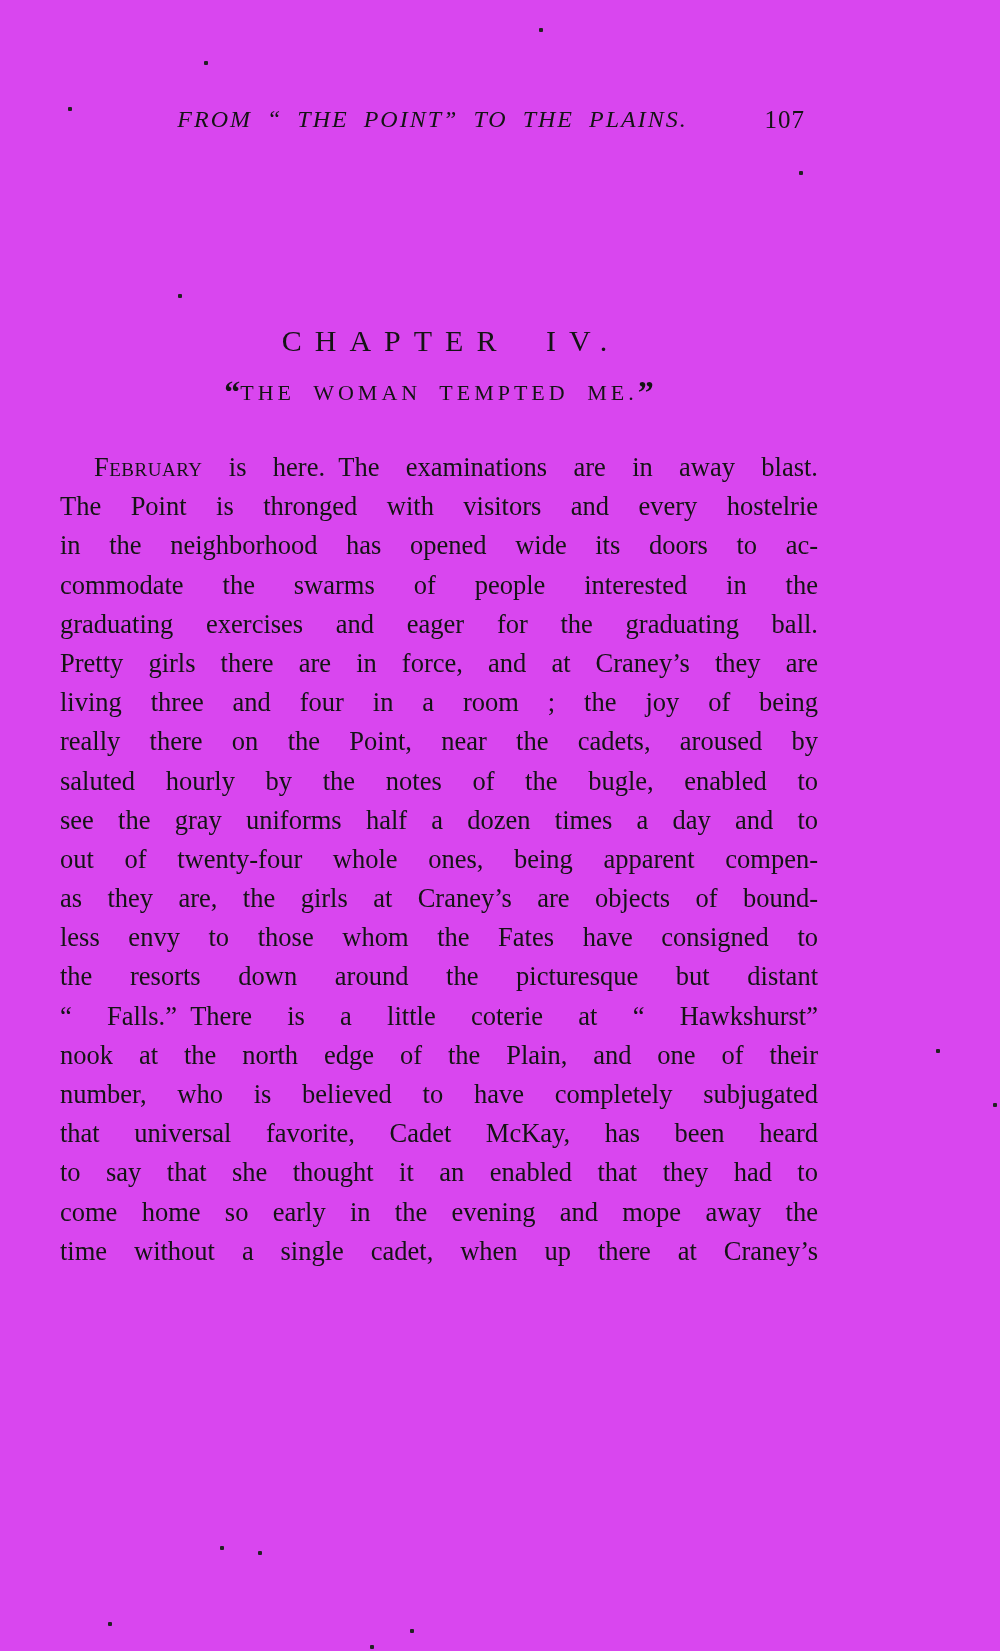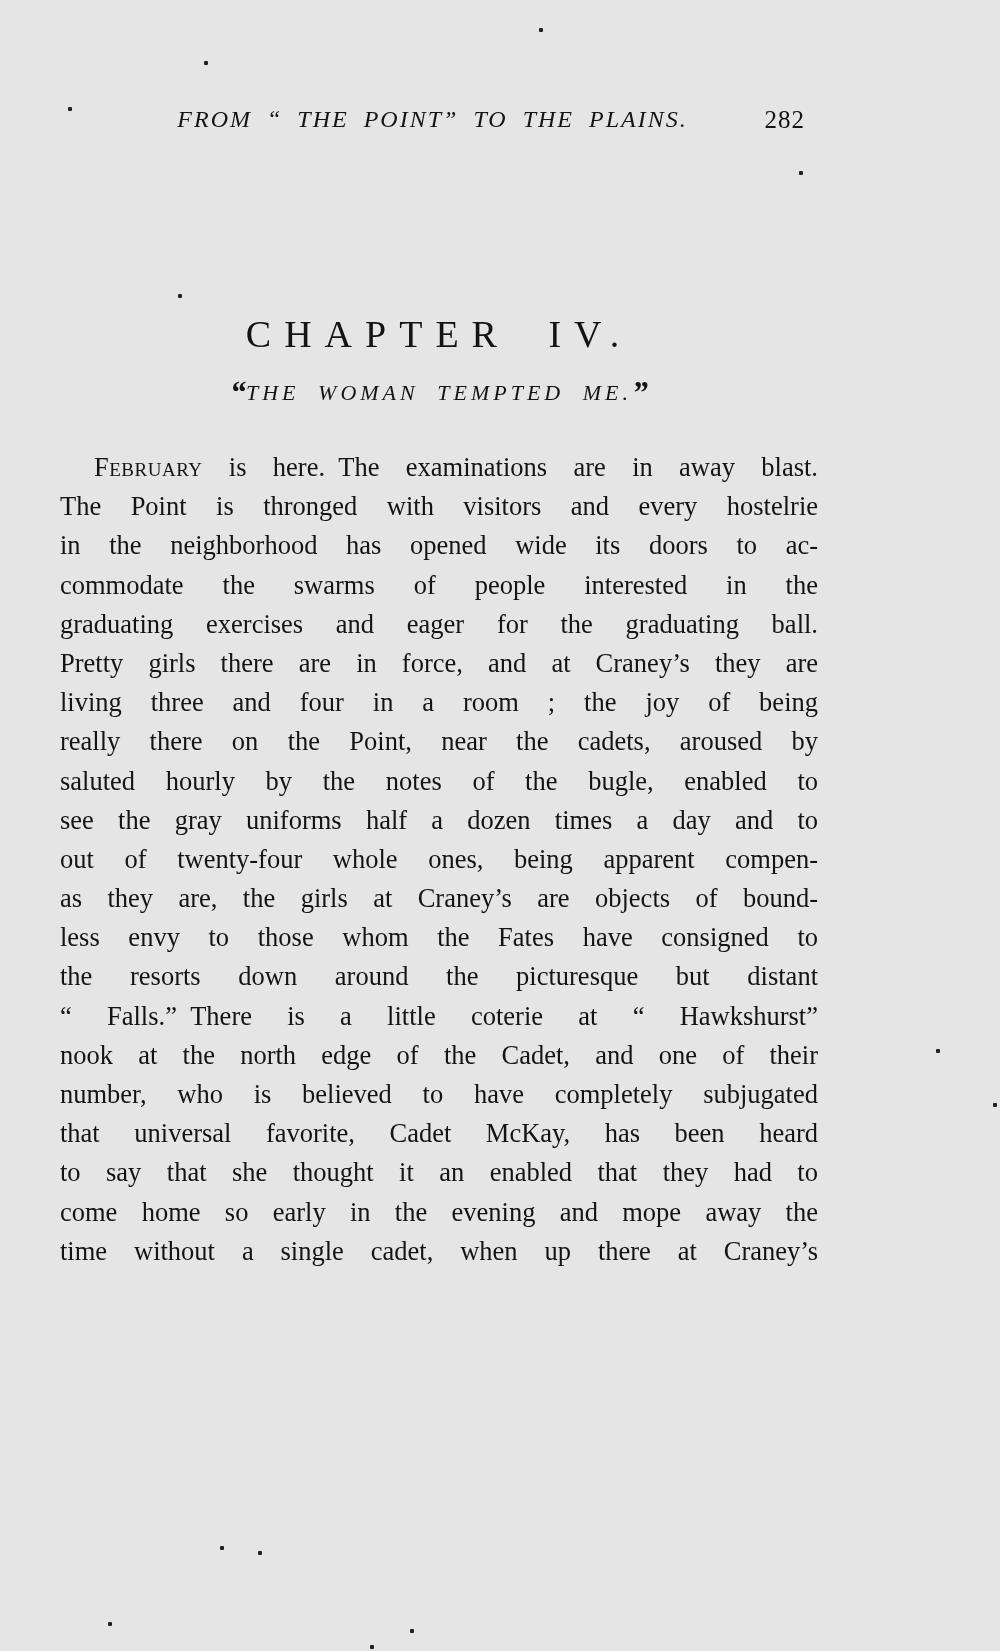--- a/index.html
+++ b/index.html
@@ -4,21 +4,21 @@
 <style>
   html, body {
     margin: 0;
     padding: 0;
     background: #ffffff;
   }
   .page {
     position: relative;
     width: 1000px;
     height: 1651px;
-    background: #e5e5e5;
+    background: #d946ef;
     overflow: hidden;
     font-family: "Liberation Serif", serif;
     color: #141414;
   }
   
   .running-header {
     position: absolute;
     top: 106px;
     left: 60px;
     width: 745px;
@@ -41,42 +41,41 @@
     font-style: normal;
     font-size: 25px;
     letter-spacing: 1px;
   }
   
   .chapter-heading {
     position: absolute;
     top: 312px;
     left: 60px;
     width: 758px;
-    margin: 0;
+    margin: 12px;
     text-align: center;
     font-weight: normal;
-    font-size: 38px;
+    font-size: 30px;
     letter-spacing: 13px;
     word-spacing: 16px;
     white-space: nowrap;
   }
   
   .chapter-subtitle {
     position: absolute;
     top: 380px;
     left: 60px;
     width: 758px;
     margin: 0;
     text-align: center;
     font-weight: normal;
     font-size: 22px;
     letter-spacing: 4px;
     word-spacing: 9px;
     white-space: nowrap;
-    font-style: italic;
   }
   .big-quote {
     font-size: 32px;
     font-weight: bold;
     line-height: 0;
     vertical-align: -3px;
     letter-spacing: 0;
   }
   
   .body-text {
@@ -110,21 +109,21 @@
     border-radius: 1px;
   }
 </style>
 </head>
 <body>
 
 <div class="page">
 
   <div class="running-header">
     <span class="running-title">FROM “ THE POINT” TO THE PLAINS.</span>
-    <span class="page-number">282</span>
+    <span class="page-number">107</span>
   </div>
 
   <h1 class="chapter-heading">CHAPTER IV.</h1>
 
   <h2 class="chapter-subtitle"><span class="big-quote">“</span><span>THE WOMAN TEMPTED ME.</span><span class="big-quote">”</span></h2>
 
   <div class="body-text">
     <div class="line indent"><span class="smallcaps">February</span><span> is here. The examinations are in away blast.</span></div>
     <div class="line">The Point is thronged with visitors and every hostelrie</div>
     <div class="line">in the neighborhood has opened wide its doors to ac-</div>
@@ -133,21 +132,21 @@
     <div class="line">Pretty girls there are in force, and at Craney’s they are</div>
     <div class="line">living three and four in a room ; the joy of being</div>
     <div class="line">really there on the Point, near the cadets, aroused by</div>
     <div class="line">saluted hourly by the notes of the bugle, enabled to</div>
     <div class="line">see the gray uniforms half a dozen times a day and to</div>
     <div class="line">out of twenty-four whole ones, being apparent compen-</div>
     <div class="line">as they are, the girls at Craney’s are objects of bound-</div>
     <div class="line">less envy to those whom the Fates have consigned to</div>
     <div class="line">the resorts down around the picturesque but distant</div>
     <div class="line">“ Falls.” There is a little coterie at “ Hawkshurst”</div>
-    <div class="line">nook at the north edge of the Cadet, and one of their</div>
+    <div class="line">nook at the north edge of the Plain, and one of their</div>
     <div class="line">number, who is believed to have completely subjugated</div>
     <div class="line">that universal favorite, Cadet McKay, has been heard</div>
     <div class="line">to say that she thought it an enabled that they had to</div>
     <div class="line">come home so early in the evening and mope away the</div>
     <div class="line">time without a single cadet, when up there at Craney’s</div>
   </div>
 
   <div class="speck" style="left:539px; top:28px;"></div>
   <div class="speck" style="left:204px; top:61px;"></div>
   <div class="speck" style="left:68px;  top:107px;"></div>

